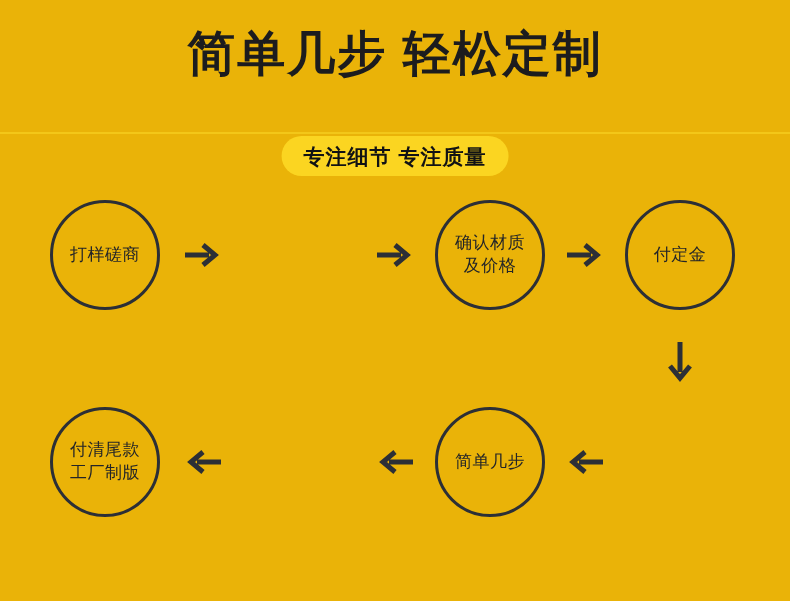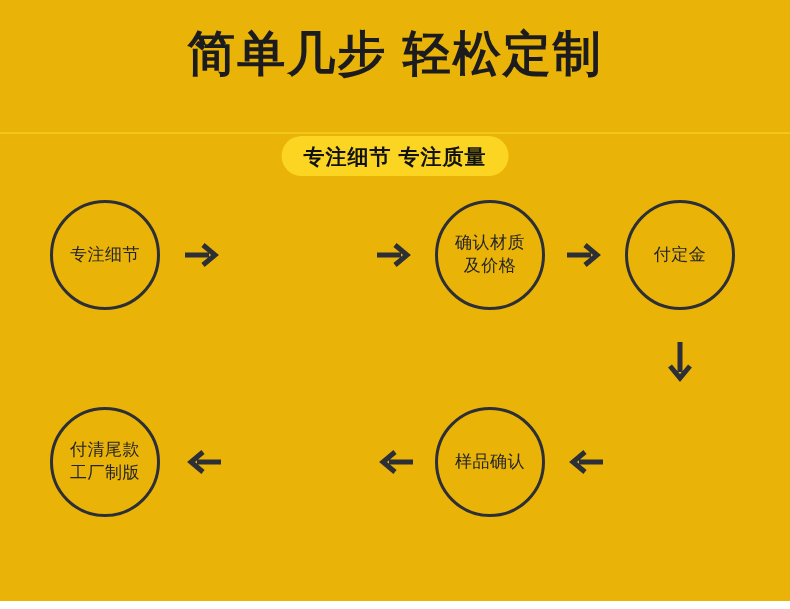--- a/index.html
+++ b/index.html
@@ -123,21 +123,21 @@
 
   <div class="title">简单几步 轻松定制</div>
 
   <div class="rule"></div>
 
   <div class="badge">专注细节 专注质量</div>
 
   <div class="flow">
 
     <div class="node" style="left:50px; top:200px;">
-      <span class="node-label">专注细节</span>
+      <span class="node-label">打样磋商</span>
     </div>
 
     <div class="arrow" style="left:183px; top:240px;">
       <svg width="40" height="30" viewBox="0 0 40 30" aria-hidden="true">
         <path d="M2 15 H26 M20 5 L32 15 L20 25" fill="none" stroke="#2c2f36" stroke-width="5" stroke-linecap="butt" stroke-linejoin="miter"></path>
       </svg>
     </div>
 
 
     <div class="arrow" style="left:375px; top:240px;">
@@ -168,21 +168,21 @@
     </div>
 
 
     <div class="arrow" style="left:565px; top:447px;">
       <svg width="40" height="30" viewBox="0 0 40 30" aria-hidden="true">
         <path d="M38 15 H14 M20 5 L8 15 L20 25" fill="none" stroke="#2c2f36" stroke-width="5" stroke-linecap="butt" stroke-linejoin="miter"></path>
       </svg>
     </div>
 
     <div class="node" style="left:435px; top:407px;">
-      <span class="node-label">样品确认</span>
+      <span class="node-label">简单几步</span>
     </div>
 
     <div class="arrow" style="left:375px; top:447px;">
       <svg width="40" height="30" viewBox="0 0 40 30" aria-hidden="true">
         <path d="M38 15 H14 M20 5 L8 15 L20 25" fill="none" stroke="#2c2f36" stroke-width="5" stroke-linecap="butt" stroke-linejoin="miter"></path>
       </svg>
     </div>
 
 
     <div class="arrow" style="left:183px; top:447px;">

